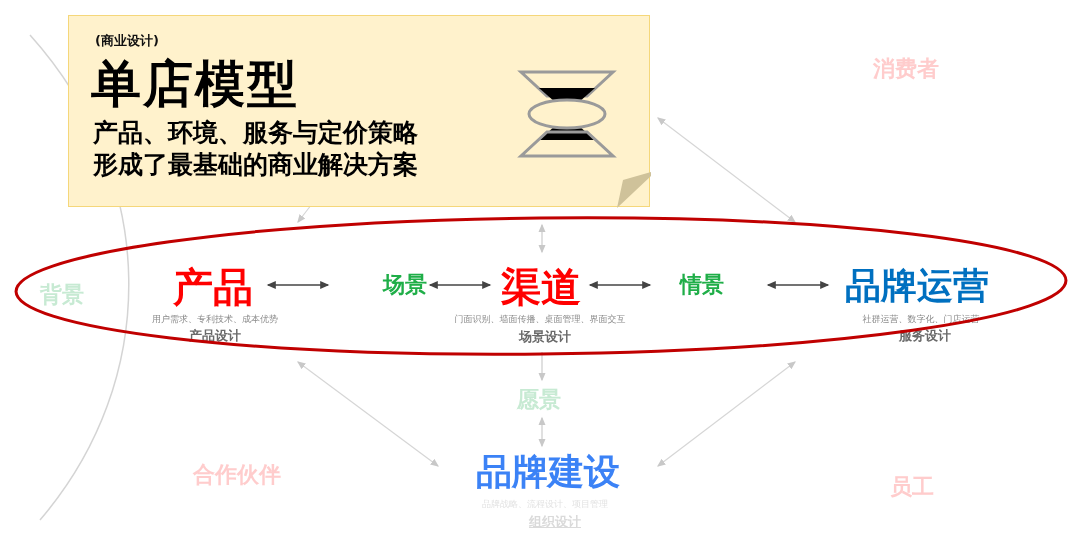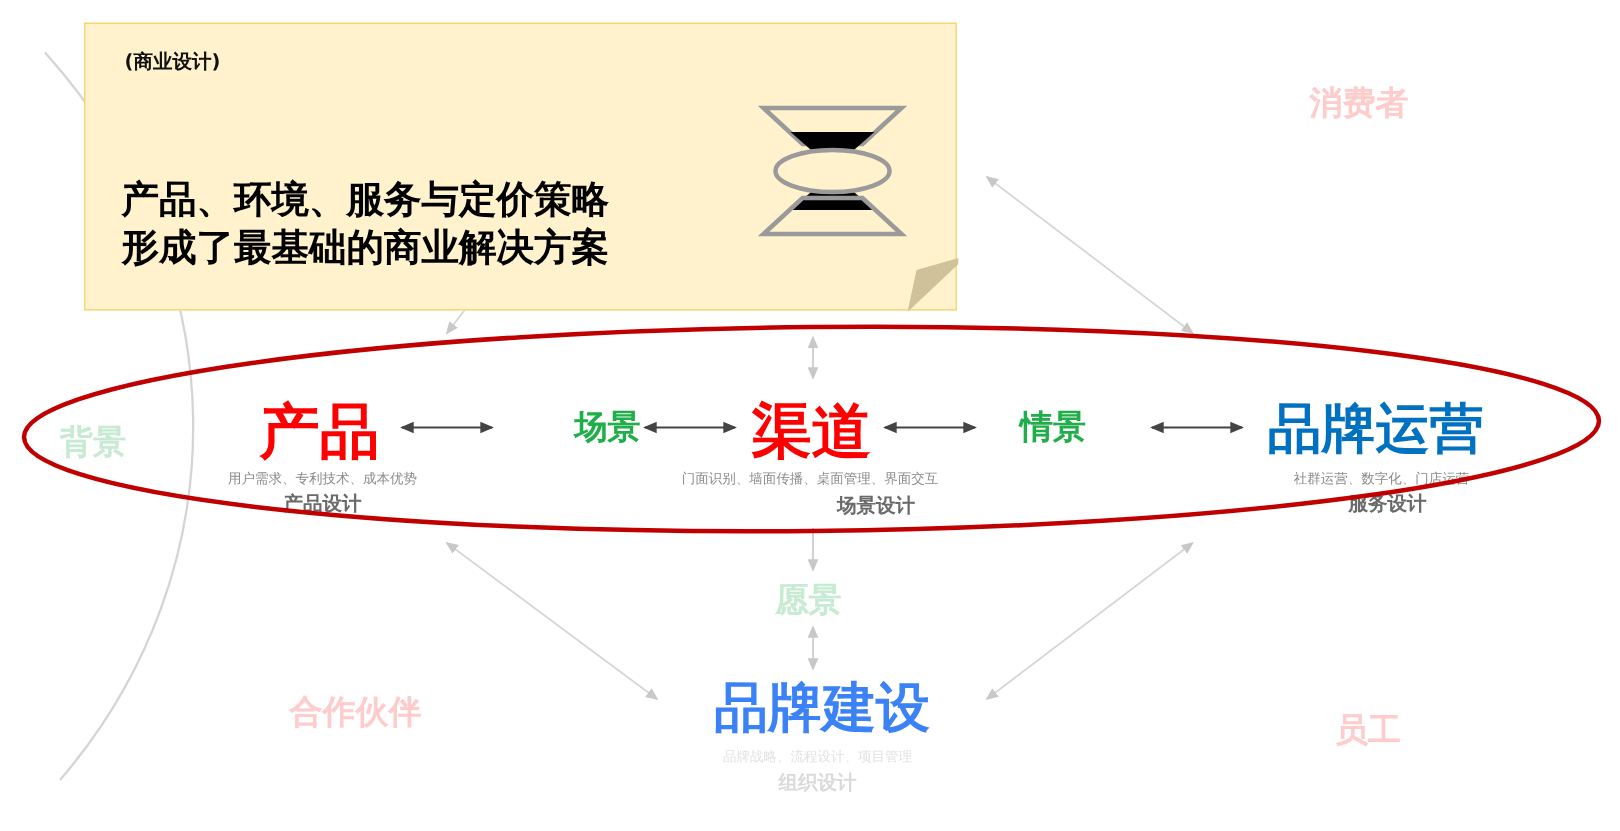--- a/index.html
+++ b/index.html
@@ -1,20 +1,20 @@
 <!DOCTYPE html>
 <html><head>
 <meta charset="utf-8">
 <style>
   html, body { margin:0; padding:0; background:#ffffff; }
   body { width:1080px; height:554px; position:relative; overflow:hidden;
          font-family:"DejaVu Sans", "Liberation Sans", sans-serif; }
   .abs { position:absolute; }
   svg.bg { position:absolute; left:0; top:0; }
-  .note { position:absolute; left:56px; top:15px; width:582px; height:192px;
+  .note { position:absolute; left:68px; top:15px; width:582px; height:192px;
           background:#fff2cc; border:1px solid #f5d77a; box-sizing:border-box; }
   .note-tag { position:absolute; left:26px; top:16px; font-size:13px; font-weight:bold; color:#111; }
   .note-title { position:absolute; left:22px; top:40px; font-size:50px; font-weight:bold; color:#000; letter-spacing:2px; line-height:56px; }
   .note-line { position:absolute; left:24px; font-size:25px; font-weight:bold; color:#000; line-height:30px; }
   .lbl { position:absolute; font-weight:bold; white-space:nowrap; text-align:center; }
   .main-red { color:#ff0000; font-size:40px; }
   .main-blue { color:#0070c0; font-size:36px; }
   .mid-green { color:#1fae48; font-size:22px; }
   .sub { font-size:9px; color:#8a8a8a; font-weight:normal; }
   .cap { font-size:13px; color:#6a6a6a; }
@@ -49,20 +49,21 @@
   <line x1="542" y1="418" x2="542" y2="446" stroke="#cccccc" stroke-width="1.2" marker-start="url(#ahl)" marker-end="url(#ahl)"></line>
 
   <line x1="268" y1="285" x2="328" y2="285" stroke="#444" stroke-width="1.3" marker-start="url(#ah)" marker-end="url(#ah)"></line>
   <line x1="430" y1="285" x2="490" y2="285" stroke="#444" stroke-width="1.3" marker-start="url(#ah)" marker-end="url(#ah)"></line>
   <line x1="590" y1="285" x2="650" y2="285" stroke="#444" stroke-width="1.3" marker-start="url(#ah)" marker-end="url(#ah)"></line>
   <line x1="768" y1="285" x2="828" y2="285" stroke="#444" stroke-width="1.3" marker-start="url(#ah)" marker-end="url(#ah)"></line>
 </svg>
 
 <div class="note">
   <div class="note-tag">(商业设计)</div>
+  <div class="note-title">单店模型</div>
   <div class="note-line" style="top:134px;">形成了最基础的商业解决方案</div>
   <div class="note-line" style="top:102px;">产品、环境、服务与定价策略</div>
   <svg class="abs" style="left:448px;top:52px;" width="100" height="92" viewBox="0 0 100 92">
     <polygon points="4,4 96,4 70,28 30,28" fill="none" stroke="#9a9a9a" stroke-width="3"></polygon>
     <polygon points="22,20 78,20 62,34 38,34" fill="#000"></polygon>
     <polygon points="38,58 62,58 78,72 22,72" fill="#000"></polygon>
     <polygon points="30,64 70,64 96,88 4,88" fill="none" stroke="#9a9a9a" stroke-width="3"></polygon>
     <ellipse cx="50" cy="46" rx="38" ry="14" fill="#fff2cc" stroke="#9a9a9a" stroke-width="3"></ellipse>
   </svg>
   <svg class="abs" style="left:548px;top:156px;" width="34" height="36">
@@ -70,31 +71,31 @@
   </svg>
 </div>
 
 <div class="lbl faded-green" style="left:40px;top:280px;">背景</div>
 <div class="lbl faded-pink" style="left:873px;top:54px;">消费者</div>
 <div class="lbl faded-green" style="left:517px;top:385px;">愿景</div>
 <div class="lbl faded-pink" style="left:193px;top:460px;">合作伙伴</div>
 <div class="lbl faded-pink" style="left:890px;top:472px;">员工</div>
 <div class="lbl faded-blue" style="left:476px;top:448px;width:140px;">品牌建设</div>
 <div class="lbl faded-sub" style="left:470px;top:498px;width:150px;">品牌战略、流程设计、项目管理</div>
-<div class="lbl faded-cap" style="left:470px;top:513px;width:150px;">组织设计</div>
+<div class="lbl faded-cap" style="left:480px;top:513px;width:150px;text-decoration:underline;">组织设计</div>
 
 <div class="lbl main-red" style="left:170px;top:260px;width:86px;">产品</div>
 <div class="lbl sub" style="left:130px;top:313px;width:170px;">用户需求、专利技术、成本优势</div>
 <div class="lbl cap" style="left:150px;top:327px;width:130px;">产品设计</div>
 
 <div class="lbl mid-green" style="left:352px;top:270px;margin-left:31px;">场景</div>
 
 <div class="lbl main-red" style="left:496px;top:260px;width:90px;">渠道</div>
 <div class="lbl sub" style="left:440px;top:313px;width:200px;">门面识别、墙面传播、桌面管理、界面交互</div>
-<div class="lbl cap" style="left:480px;top:328px;width:130px;text-align:right;">场景设计</div>
+<div class="lbl cap" style="left:480px;top:328px;width:130px;">场景设计</div>
 
 <div class="lbl mid-green" style="left:680px;top:270px;">情景</div>
 
 <div class="lbl main-blue" style="left:842px;top:262px;width:150px;">品牌运营</div>
 <div class="lbl sub" style="left:846px;top:313px;width:150px;">社群运营、数字化、门店运营</div>
 <div class="lbl cap" style="left:860px;top:327px;width:130px;">服务设计</div>
 
 <svg class="bg" width="1080" height="554" style="pointer-events:none;">
   <ellipse cx="541" cy="286" rx="525" ry="68" fill="none" stroke="#c00000" stroke-width="3" transform="rotate(-0.6 541 286)"></ellipse>
 </svg>

